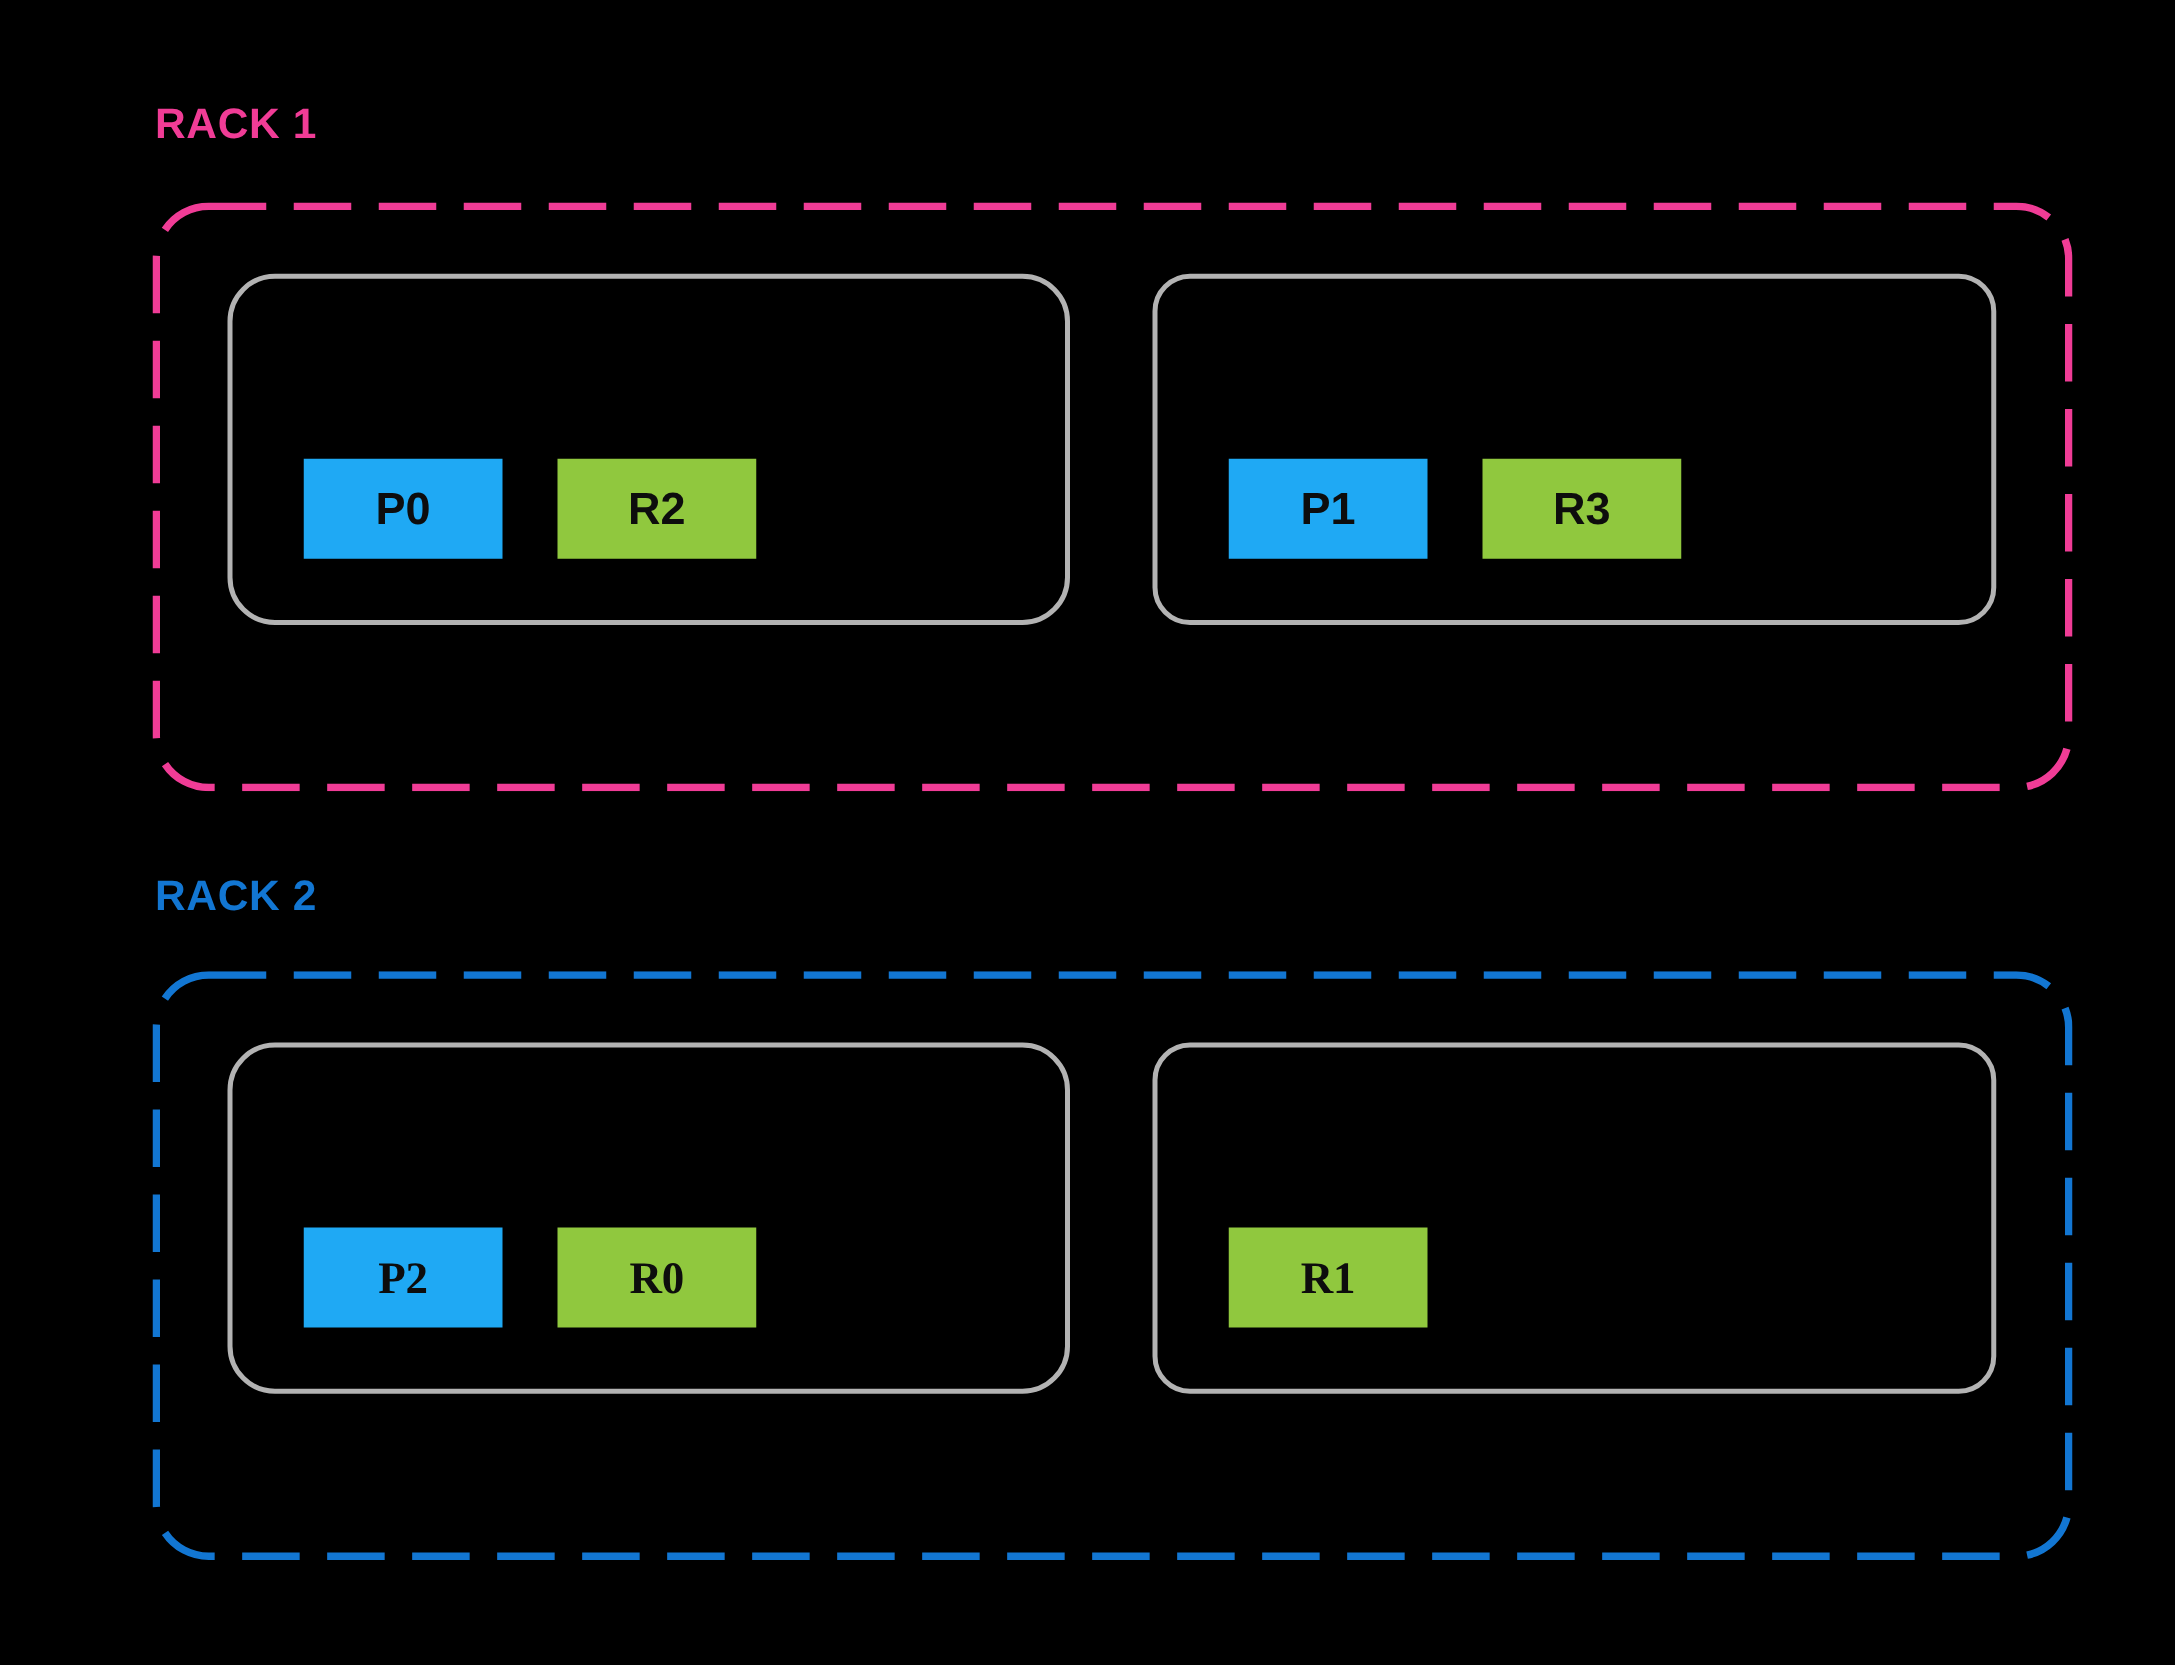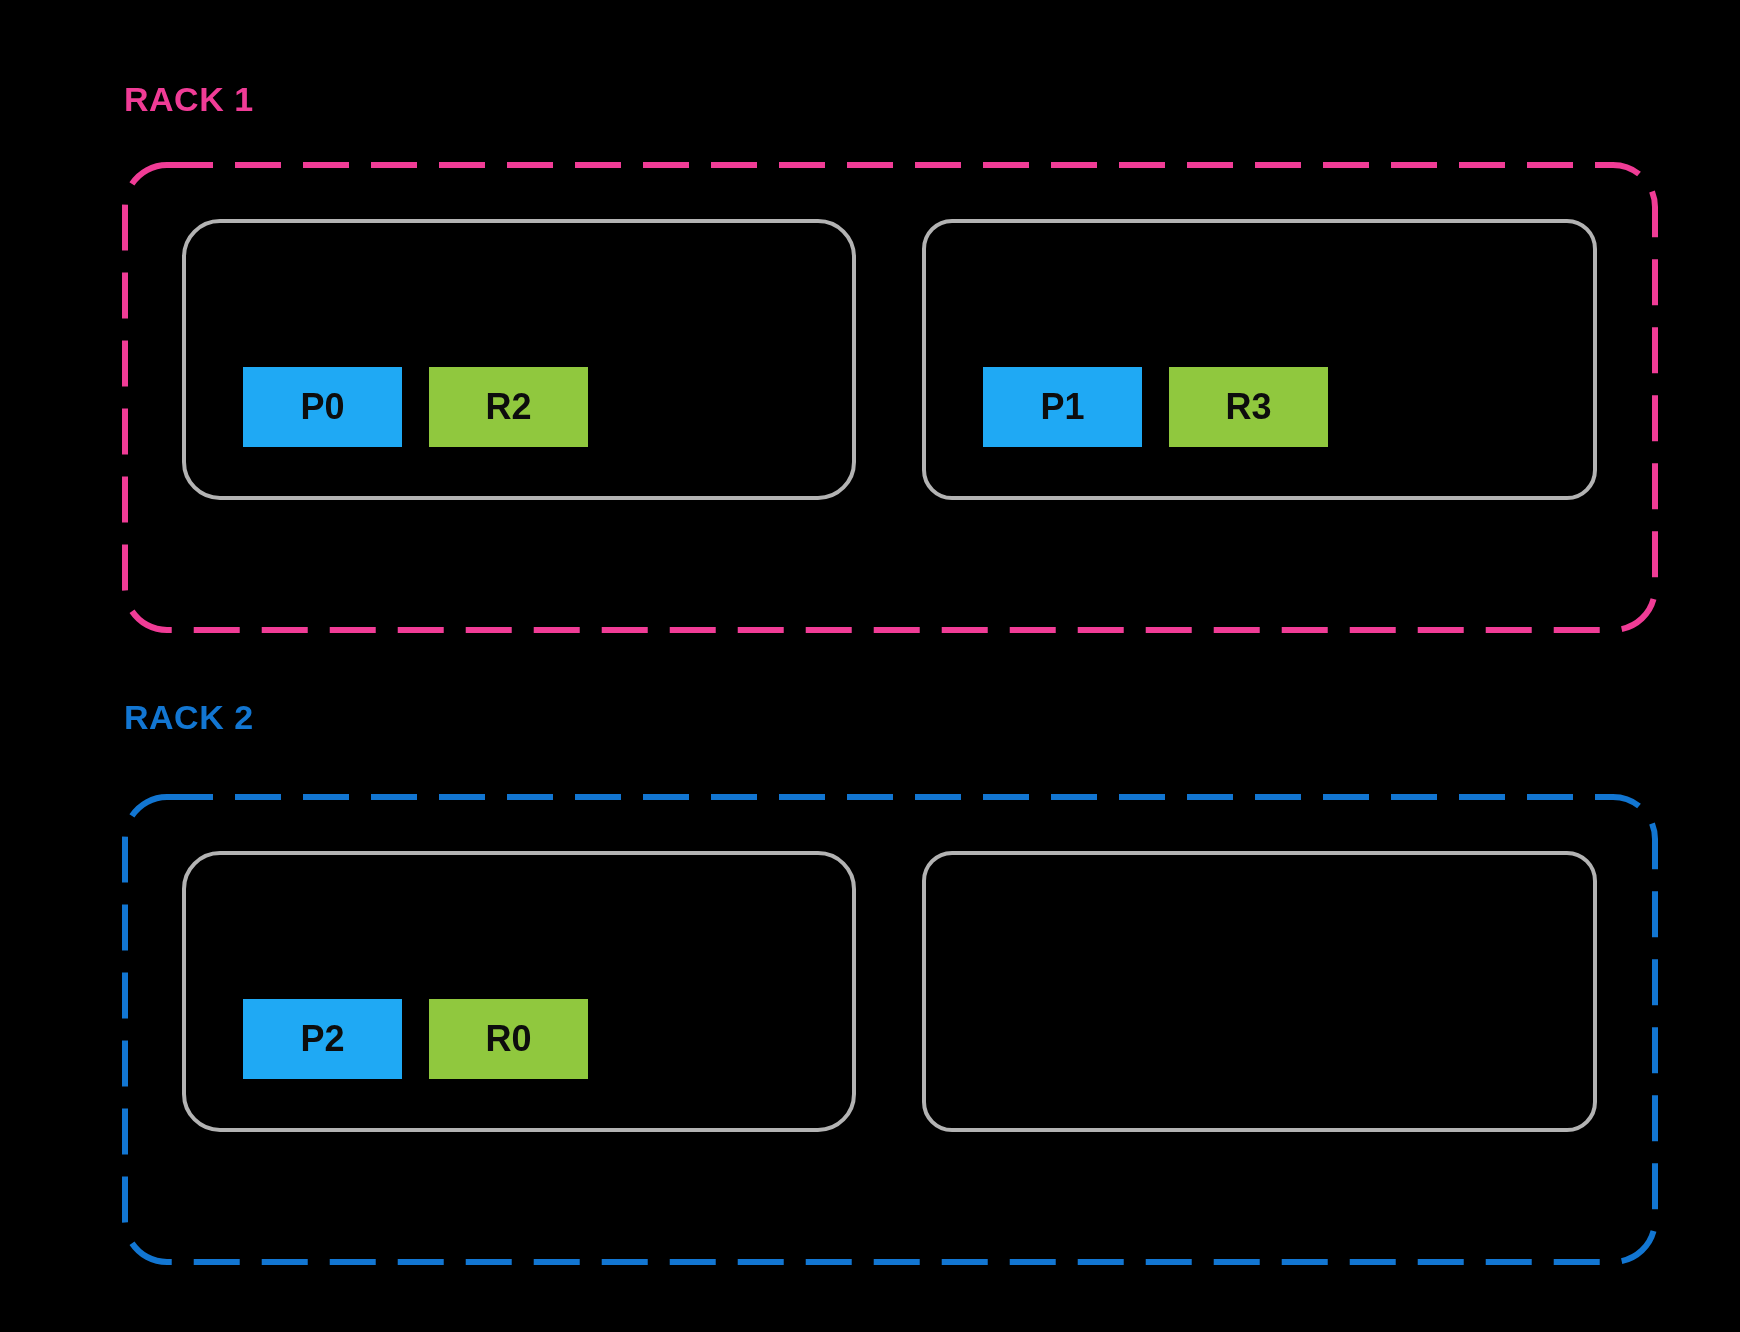--- a/index.html
+++ b/index.html
@@ -32,21 +32,21 @@
   .rack-1-label { top: 82px;  color: var(--rack1-accent); }
   .rack-2-label { top: 700px; color: var(--rack2-accent); }
 
   .rack-frame {
     position: absolute;
     left: 122px;
     width: 1536px;
     height: 471px;
   }
   .rack-1-frame { top: 162px; }
-  .rack-2-frame { top: 794px; }
+  .rack-2-frame { top: 777px; font-family: Liberation Serif, serif; }
 
   .dash-svg { position: absolute; inset: 0; width: 1536px; height: 471px; display: block; }
   .dash-rect { fill: none; stroke-width: 6; }
   .rack-1-frame .dash-rect { stroke: var(--rack1-accent); }
   .rack-2-frame .dash-rect { stroke: var(--rack2-accent); }
 
   .node {
     position: absolute;
     top: 57px;
     height: 281px;
@@ -55,21 +55,21 @@
     background: transparent;
   }
   .node-a { left: 60px;  width: 674px; }
   .node-b { left: 800px; width: 675px; border-radius: 30px; }
 
   .blocks {
     position: absolute;
     left: 57px;
     top: 144px;
     display: flex;
-    gap: 27px;
+    gap: 44px;
   }
   .block {
     width: 159px;
     height: 80px;
     display: flex;
     align-items: center;
     justify-content: center;
     font-size: 36px;
     font-weight: 700;
     color: var(--block-text);
@@ -125,17 +125,20 @@
           <span>P2</span>
         </div>
         <div class="block replica">
           <span>R0</span>
         </div>
       </div>
     </div>
 
     <div class="node node-b">
       <div class="blocks">
+        <div class="block replica">
+          <span>R1</span>
+        </div>
       </div>
     </div>
   </div>
 
 </div>
 
 </body></html>

